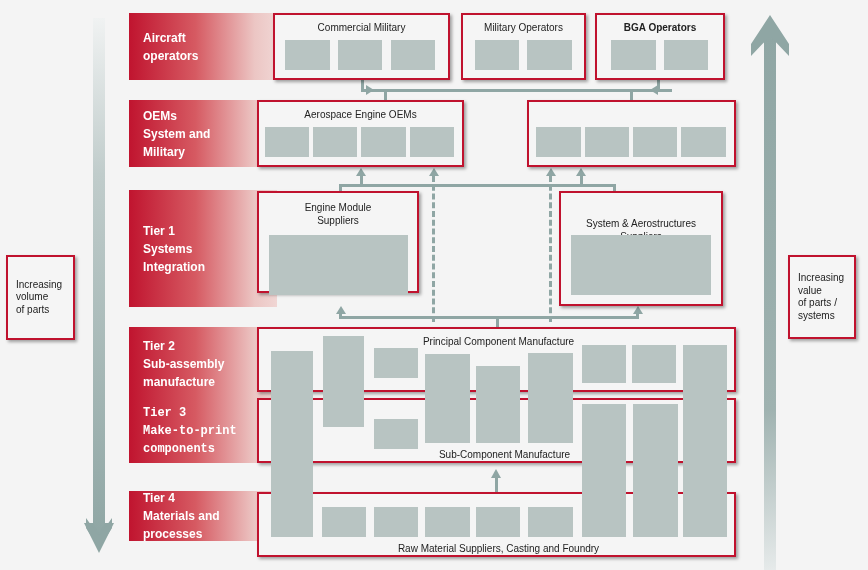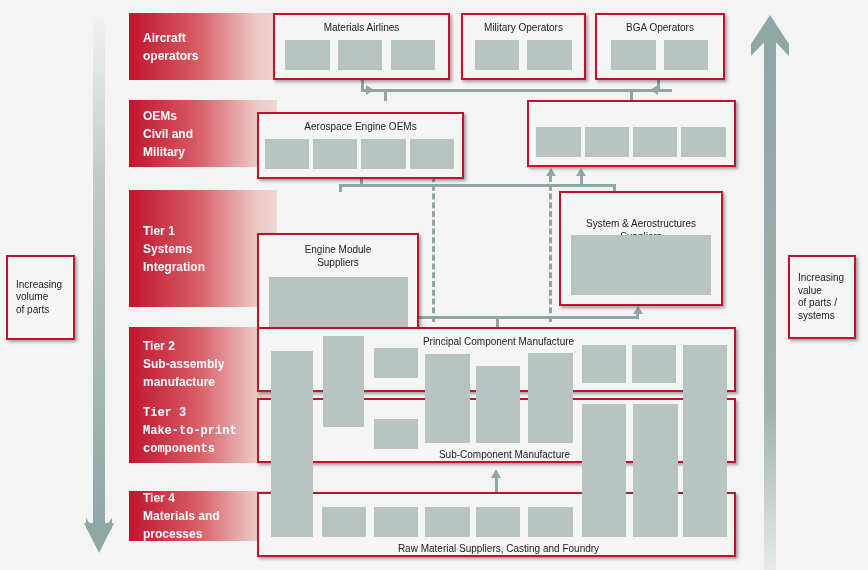--- a/index.html
+++ b/index.html
@@ -42,21 +42,21 @@
       </linearGradient>
     </defs>
     <rect x="14" y="20" width="12" height="536" fill="url(#gup)"></rect>
     <path d="M1,30 L20,1 L39,30 L39,42 L20,22 L1,42 Z" fill="#8fa6a4"></path>
   </svg>
 </div>
 
 <div class="tier" style="top:13px;height:67px;white-space:pre-line;">Aircraft
 operators</div>
 <div class="tier" style="top:100px;height:67px;white-space:pre-line;">OEMs
-Civil and
+System and
 Military</div>
 <div class="tier" style="top:190px;height:117px;white-space:pre-line;">Tier 1
 Systems
 Integration</div>
 <div class="tier" style="top:327px;height:74px;white-space:pre-line;">Tier 2
 Sub-assembly
 manufacture</div>
 <div class="tier" style="top:398px;height:65px;white-space:pre-line;font-family:Liberation Mono, monospace;">Tier 3
 Make-to-print
 components</div>
@@ -114,51 +114,51 @@
 <svg width="10" height="8" style="left:633px;top:306px;">
     <polygon points="5,0 10,8 0,8" fill="#8fa6a4"></polygon>
   </svg>
 
 <div class="conn" style="left:495px;top:476px;width:3px;height:18px;"></div>
 <svg width="10" height="9" style="left:491px;top:469px;">
     <polygon points="5,0 10,9 0,9" fill="#8fa6a4"></polygon>
   </svg>
 
 <div class="box" style="left:273px;top:13px;width:177px;height:67px;">
-  <div class="box-title" style="top:6px;">Materials Airlines</div>
+  <div class="box-title" style="top:6px;">Commercial Military</div>
   <div class="blk" style="left:10px;top:25px;width:45px;height:30px;"></div>
   <div class="blk" style="left:63px;top:25px;width:44px;height:30px;"></div>
   <div class="blk" style="left:116px;top:25px;width:44px;height:30px;"></div>
 </div>
 <div class="box" style="left:461px;top:13px;width:125px;height:67px;">
   <div class="box-title" style="top:6px;">Military Operators</div>
   <div class="blk" style="left:12px;top:25px;width:44px;height:30px;"></div>
   <div class="blk" style="left:64px;top:25px;width:45px;height:30px;"></div>
 </div>
 <div class="box" style="left:595px;top:13px;width:130px;height:67px;">
-  <div class="box-title" style="top:6px;">BGA Operators</div>
+  <div class="box-title" style="top:6px;font-weight:bold;">BGA Operators</div>
   <div class="blk" style="left:14px;top:25px;width:45px;height:30px;"></div>
   <div class="blk" style="left:67px;top:25px;width:44px;height:30px;"></div>
 </div>
 
-<div class="box" style="left:257px;top:112px;width:207px;height:67px;">
+<div class="box" style="left:257px;top:100px;width:207px;height:67px;">
   <div class="box-title" style="top:6px;">Aerospace Engine OEMs</div>
   <div class="blk" style="left:6px;top:25px;width:44px;height:30px;"></div>
   <div class="blk" style="left:54px;top:25px;width:44px;height:30px;"></div>
   <div class="blk" style="left:102px;top:25px;width:45px;height:30px;"></div>
   <div class="blk" style="left:151px;top:25px;width:44px;height:30px;"></div>
 </div>
 <div class="box" style="left:527px;top:100px;width:209px;height:67px;">
   <div class="blk" style="left:7px;top:25px;width:45px;height:30px;"></div>
   <div class="blk" style="left:56px;top:25px;width:44px;height:30px;"></div>
   <div class="blk" style="left:104px;top:25px;width:44px;height:30px;"></div>
   <div class="blk" style="left:152px;top:25px;width:45px;height:30px;"></div>
 </div>
 
-<div class="box" style="left:257px;top:191px;width:162px;height:102px;margin-top:42px;">
+<div class="box" style="left:257px;top:191px;width:162px;height:102px;">
   <div class="box-title" style="top:8px;white-space:pre-line;">Engine Module
 Suppliers</div>
   <div class="blk" style="left:10px;top:42px;width:139px;height:60px;"></div>
 </div>
 <div class="box" style="left:559px;top:191px;width:164px;height:115px;">
   <div class="box-title" style="top:24px;white-space:pre-line;">System &amp; Aerostructures
 Suppliers</div>
   <div class="blk" style="left:10px;top:42px;width:140px;height:60px;"></div>
 </div>
 

